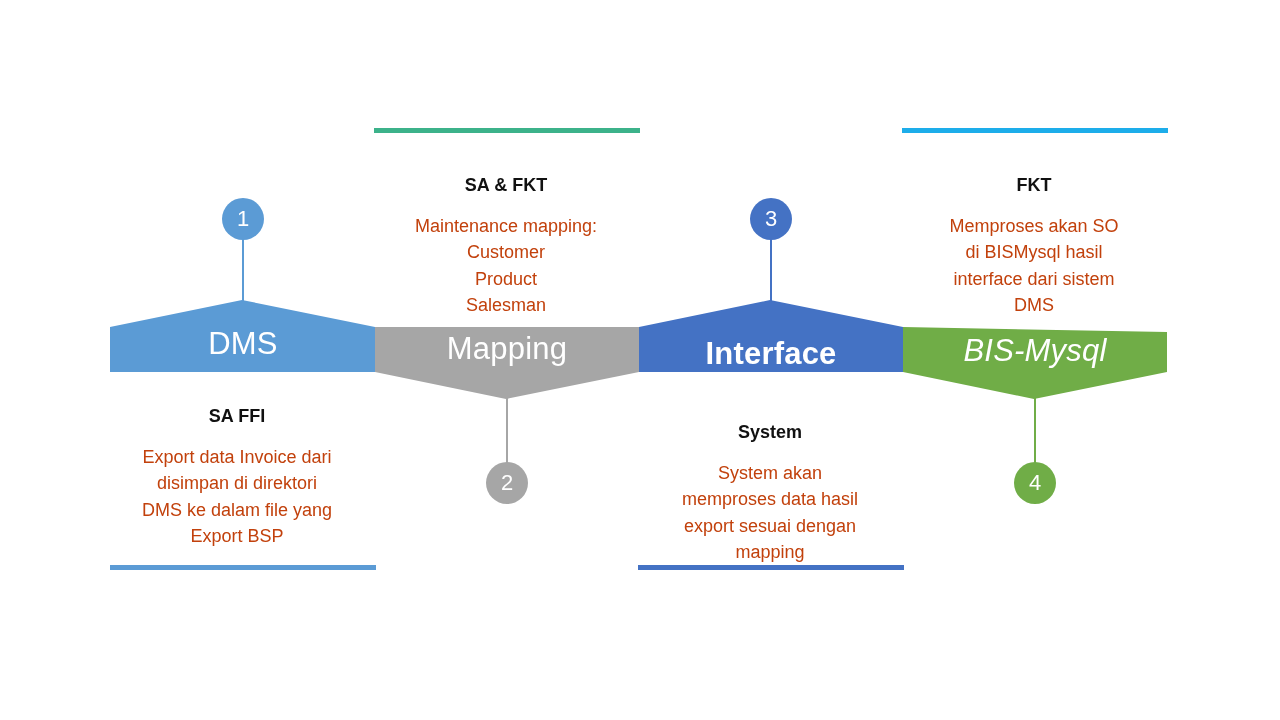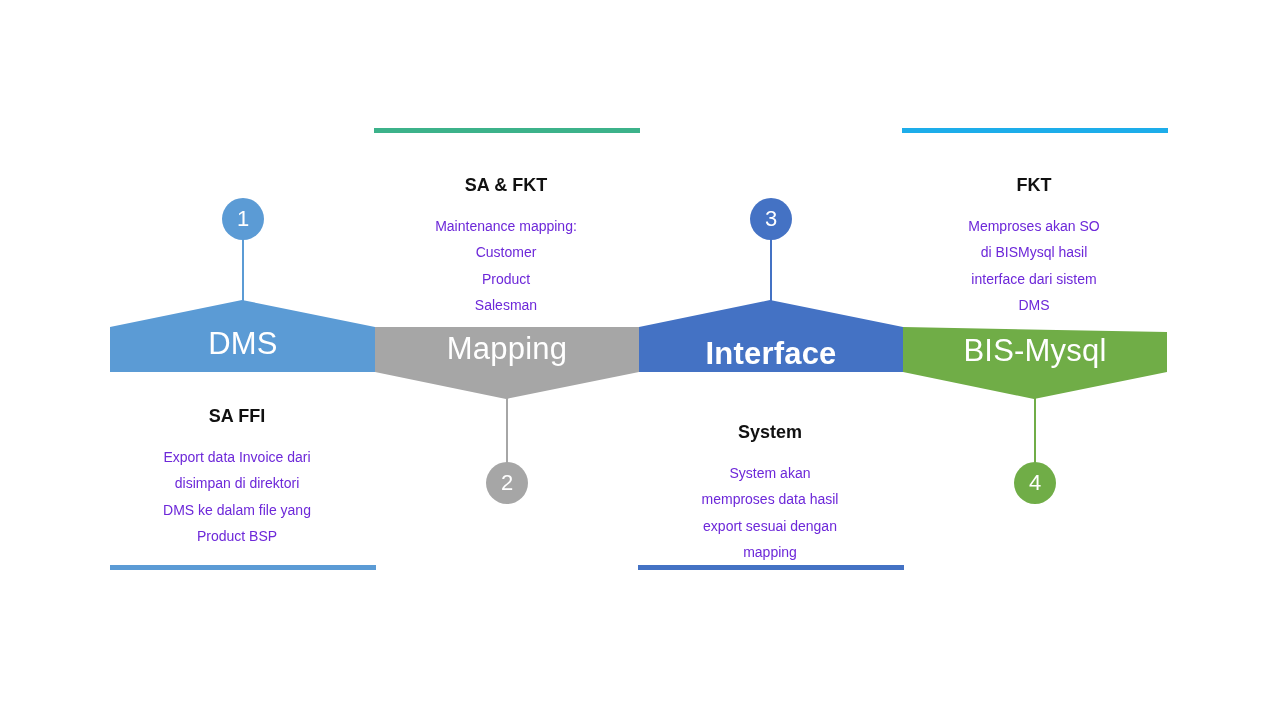--- a/index.html
+++ b/index.html
@@ -54,22 +54,22 @@
     text-align: center;
   }
   .tb-title {
     font-size: 18px;
     font-weight: bold;
     color: #111111;
     margin: 0 0 16px 0;
     line-height: 1.2;
   }
   .tb-body {
-    font-size: 14px;
-    color: #6d28d9;
+    font-size: 18px;
+    color: #c2410c;
     line-height: 26.5px;
     margin: 10px;
   }
   .tb-body div { white-space: nowrap; }
 
   
   .marker {
     position: absolute;
     width: 42px;
     height: 42px;
@@ -107,34 +107,34 @@
     <polygon points="375,327 639,327 639,372 506,399 375,372" fill="#a6a6a6"></polygon>
 
     <polygon points="639,327 770,300 903,327 903,372 639,372" fill="#4472c4"></polygon>
 
     <polygon points="903,327 1167,332 1167,372 1034,399 903,372" fill="#70ad47"></polygon>
   </svg>
 
   <div class="band-label" style="left:122px; top:326px; width:242px;">DMS</div>
   <div class="band-label" style="left:386px; top:331px; width:242px;">Mapping</div>
   <div class="band-label" style="left:650px; top:336px; width:242px;font-weight:bold;">Interface</div>
-  <div class="band-label" style="left:914px; top:333px; width:242px;">BIS-Mysql</div>
+  <div class="band-label" style="left:914px; top:333px; width:242px;font-style:italic;">BIS-Mysql</div>
 
   <div class="marker" style="left:222px; top:198px; background:#5b9bd5;">1</div>
   <div class="marker" style="left:486px; top:462px; background:#a6a6a6;">2</div>
   <div class="marker" style="left:750px; top:198px; background:#4472c4;">3</div>
   <div class="marker" style="left:1014px; top:462px; background:#70ad47;">4</div>
 
   <div class="text-block" style="left:117px; top:406px;">
     <div class="tb-title">SA FFI</div>
     <div class="tb-body">
       <div>Export data Invoice dari</div>
       <div>disimpan di direktori</div>
       <div>DMS ke dalam file yang</div>
-      <div>Product BSP</div>
+      <div>Export BSP</div>
     </div>
   </div>
 
   <div class="text-block" style="left:386px; top:175px;text-align:center;">
     <div class="tb-title">SA &amp; FKT</div>
     <div class="tb-body">
       <div>Maintenance mapping:</div>
       <div>Customer</div>
       <div>Product</div>
       <div>Salesman</div>

